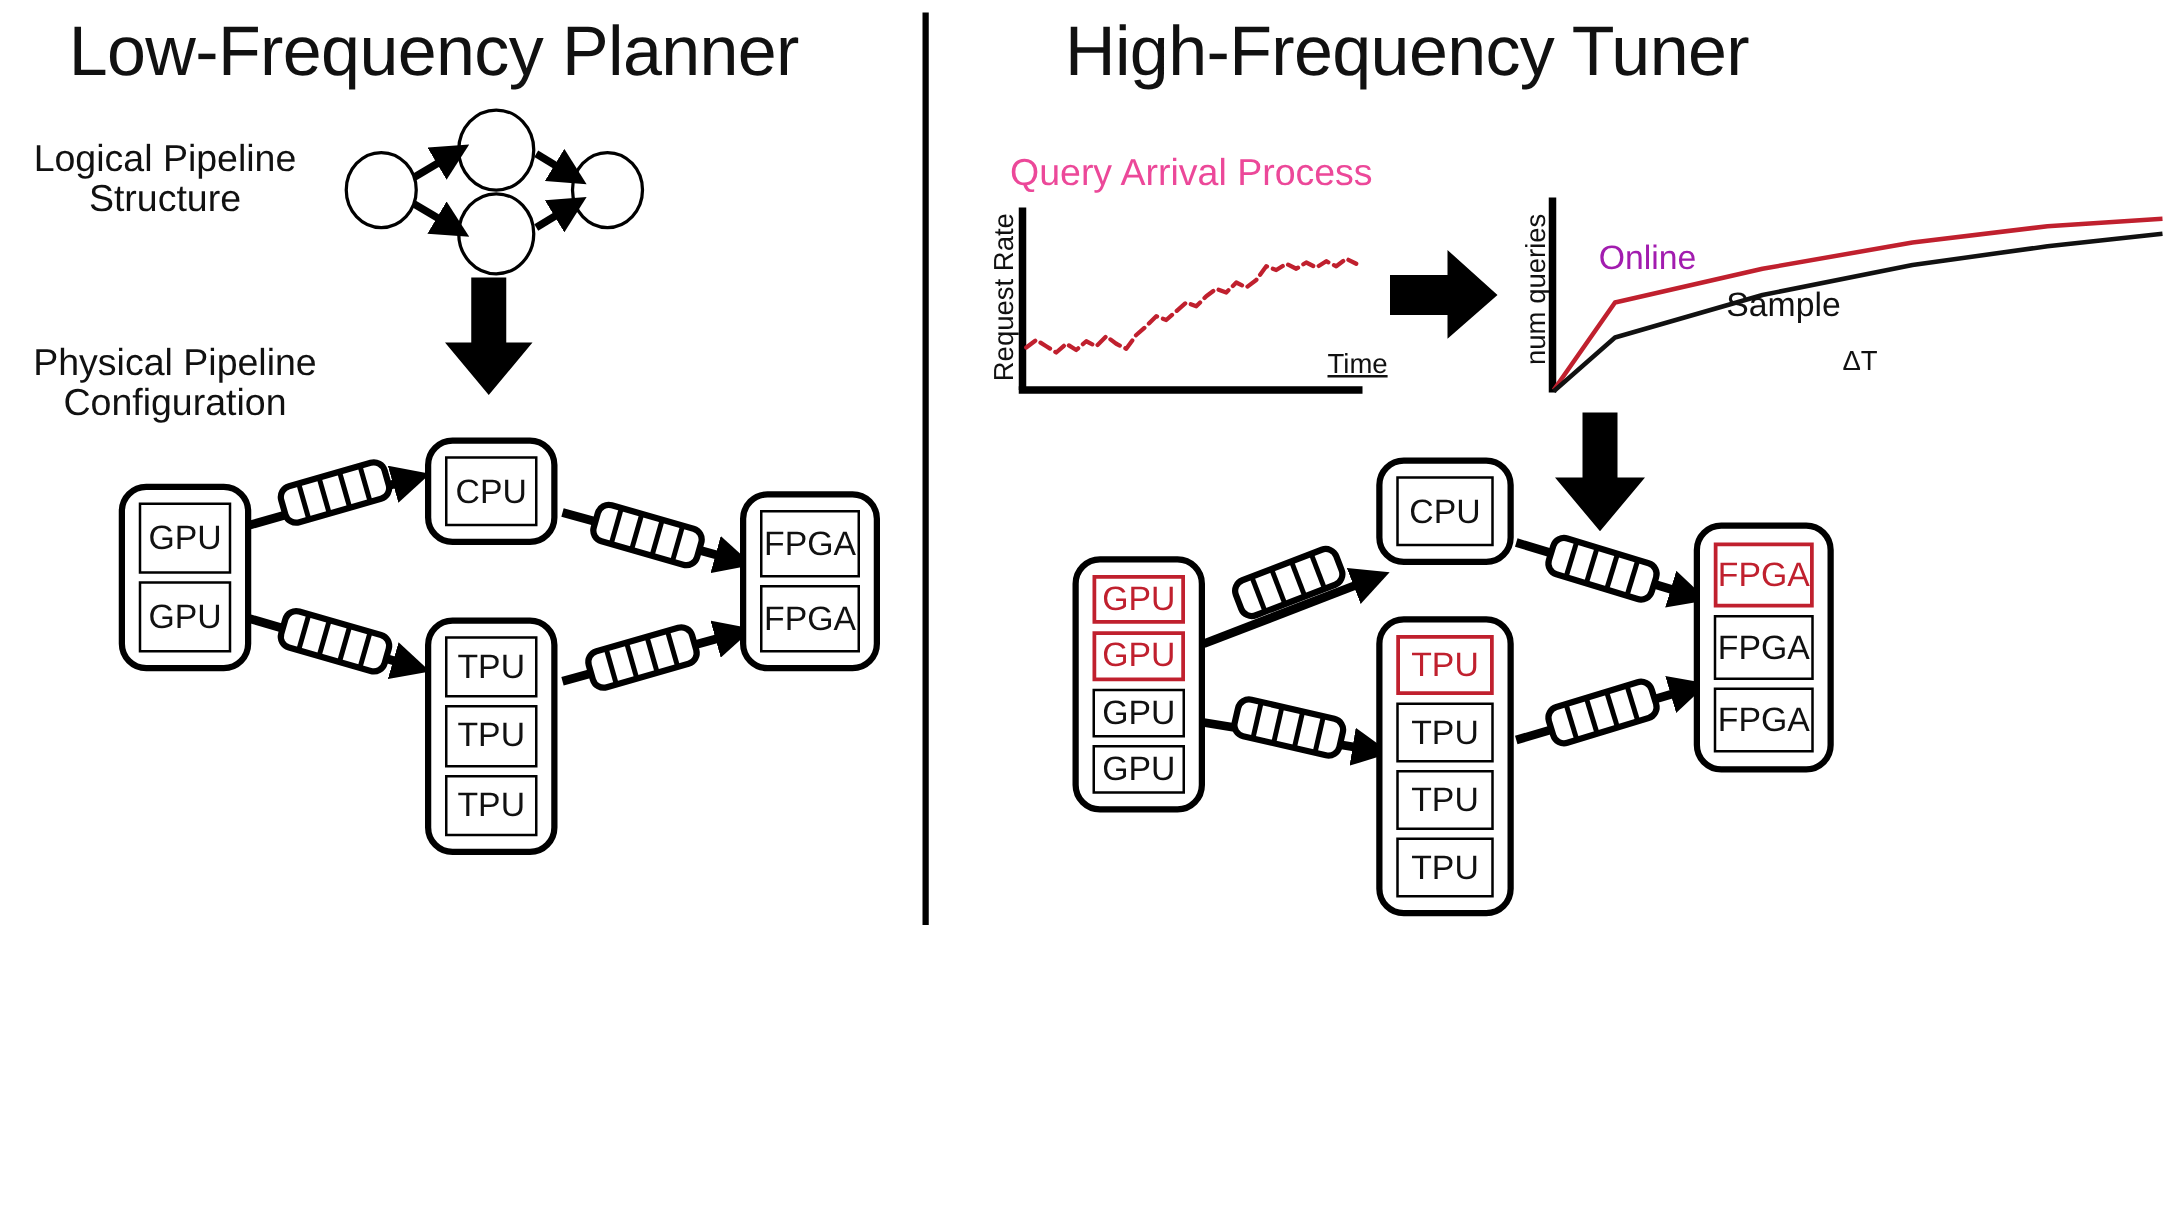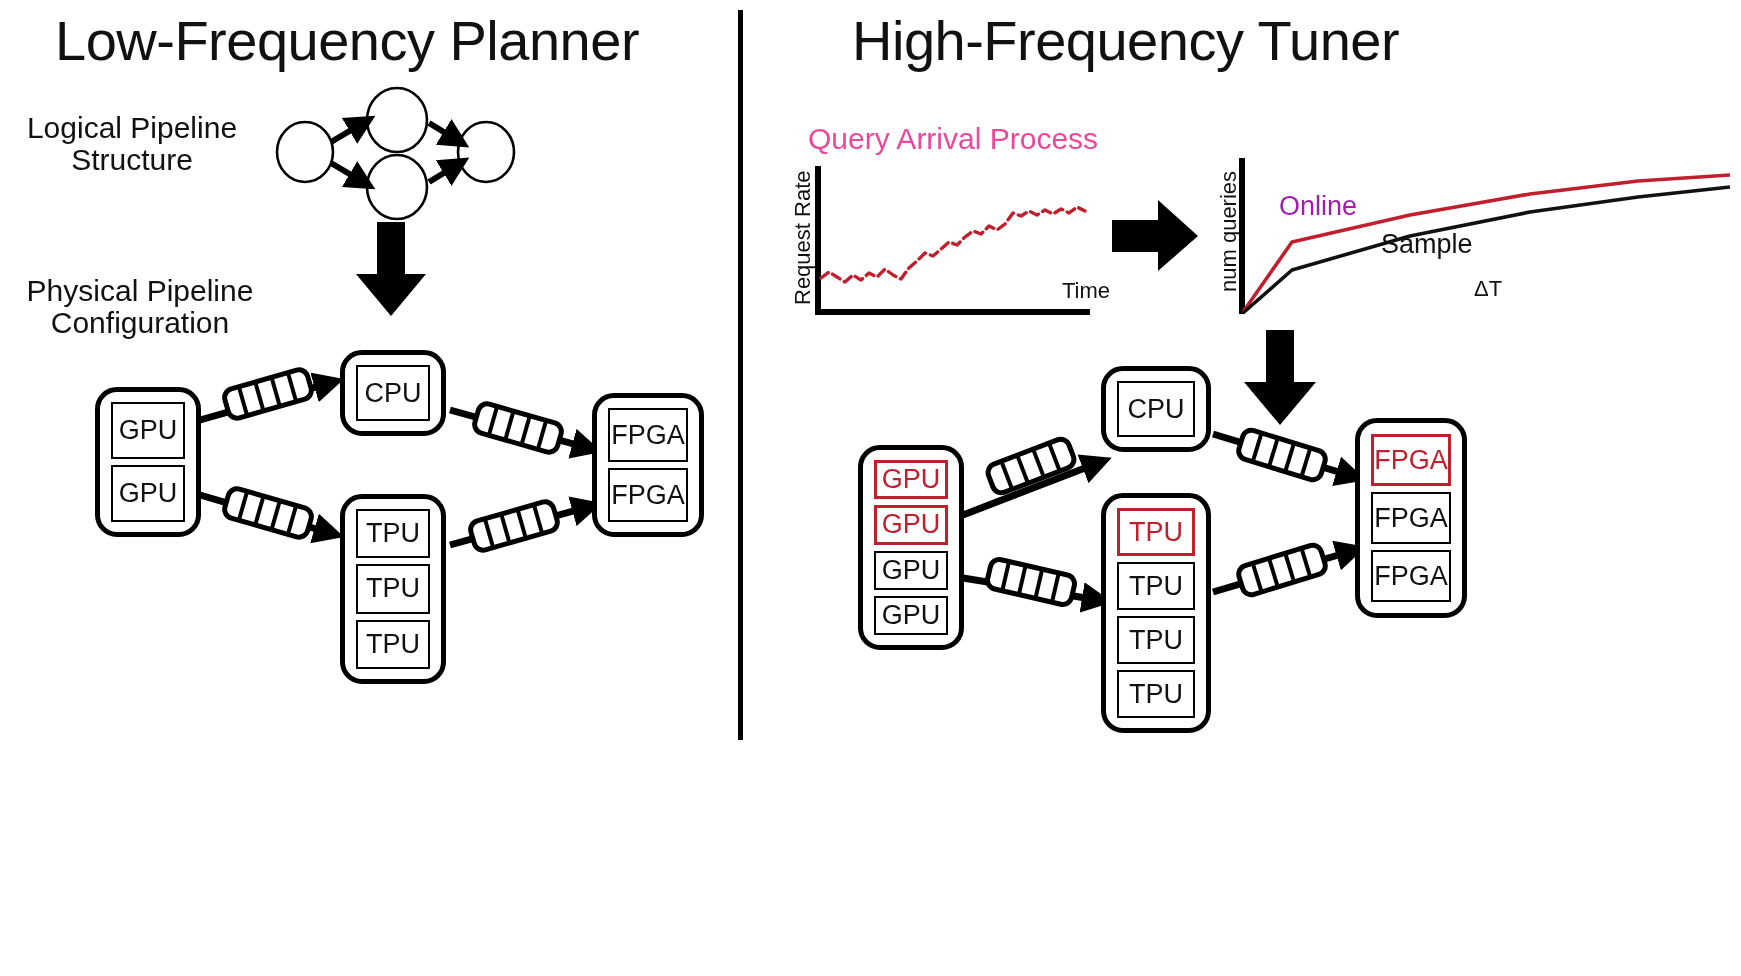--- a/index.html
+++ b/index.html
@@ -226,21 +226,21 @@
   <div class="abs axis-label-vert" style="left:790px; top:305px;">Request Rate</div>
 
   <svg class="abs" style="left:812px; top:166px;" width="282" height="152" viewBox="0 0 282 152">
 
     <line x1="6" y1="0" x2="6" y2="146" stroke="#000" stroke-width="6"></line>
     <line x1="3" y1="146" x2="278" y2="146" stroke="#000" stroke-width="6"></line>
 
     <polyline fill="none" stroke="#c0202e" stroke-width="3.4" stroke-dasharray="9 5" stroke-linejoin="round" stroke-linecap="round" points="9,112 17,106 25,111 33,116 41,109 49,114 57,107 65,111 73,103 81,109 89,113 97,102 105,95 113,87 121,90 129,83 137,76 145,79 153,71 161,65 169,68 177,60 185,64 193,58 201,47 209,50 217,45 225,49 233,44 241,48 249,43 257,47 265,41 273,45"></polyline>
   </svg>
 
-  <div class="abs axis-label" style="left:1062px; top:278px;">Time</div>
+  <div class="abs axis-label" style="left:1062px; top:278px;text-decoration:underline;">Time</div>
 
   <svg class="abs" style="left:1112px; top:200px;" width="88" height="72" viewBox="0 0 88 72">
     <polygon points="0,20 46,20 46,0 86,36 46,71 46,52 0,52" fill="#000"></polygon>
   </svg>
 
 
   <div class="abs axis-label-vert" style="left:1216px; top:292px;">num queries</div>
 
   <svg class="abs" style="left:1238px; top:158px;" width="500" height="160" viewBox="0 0 500 160">
 

